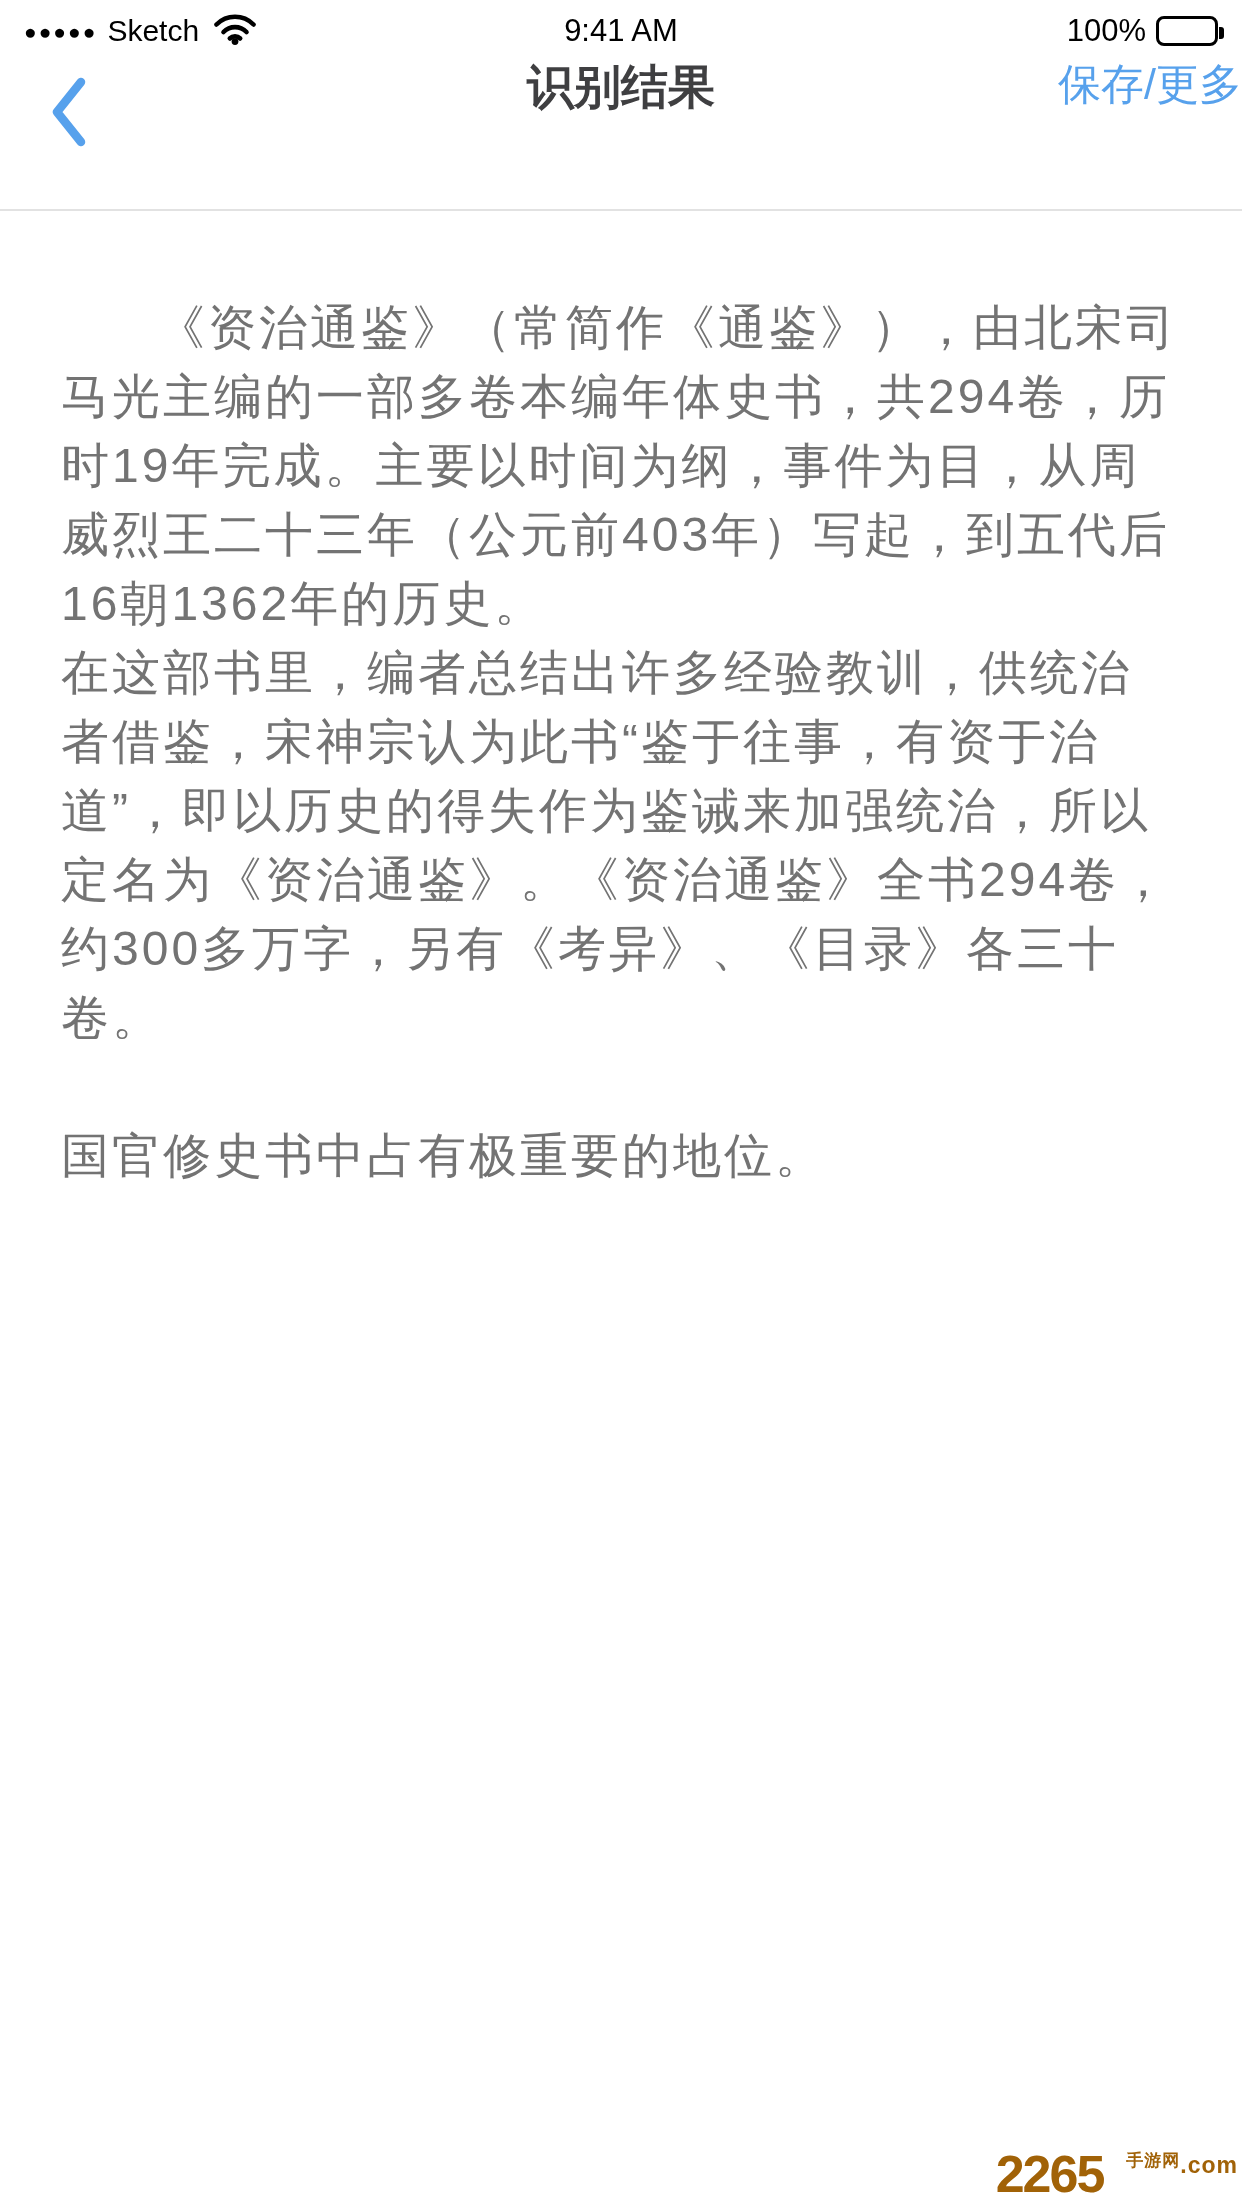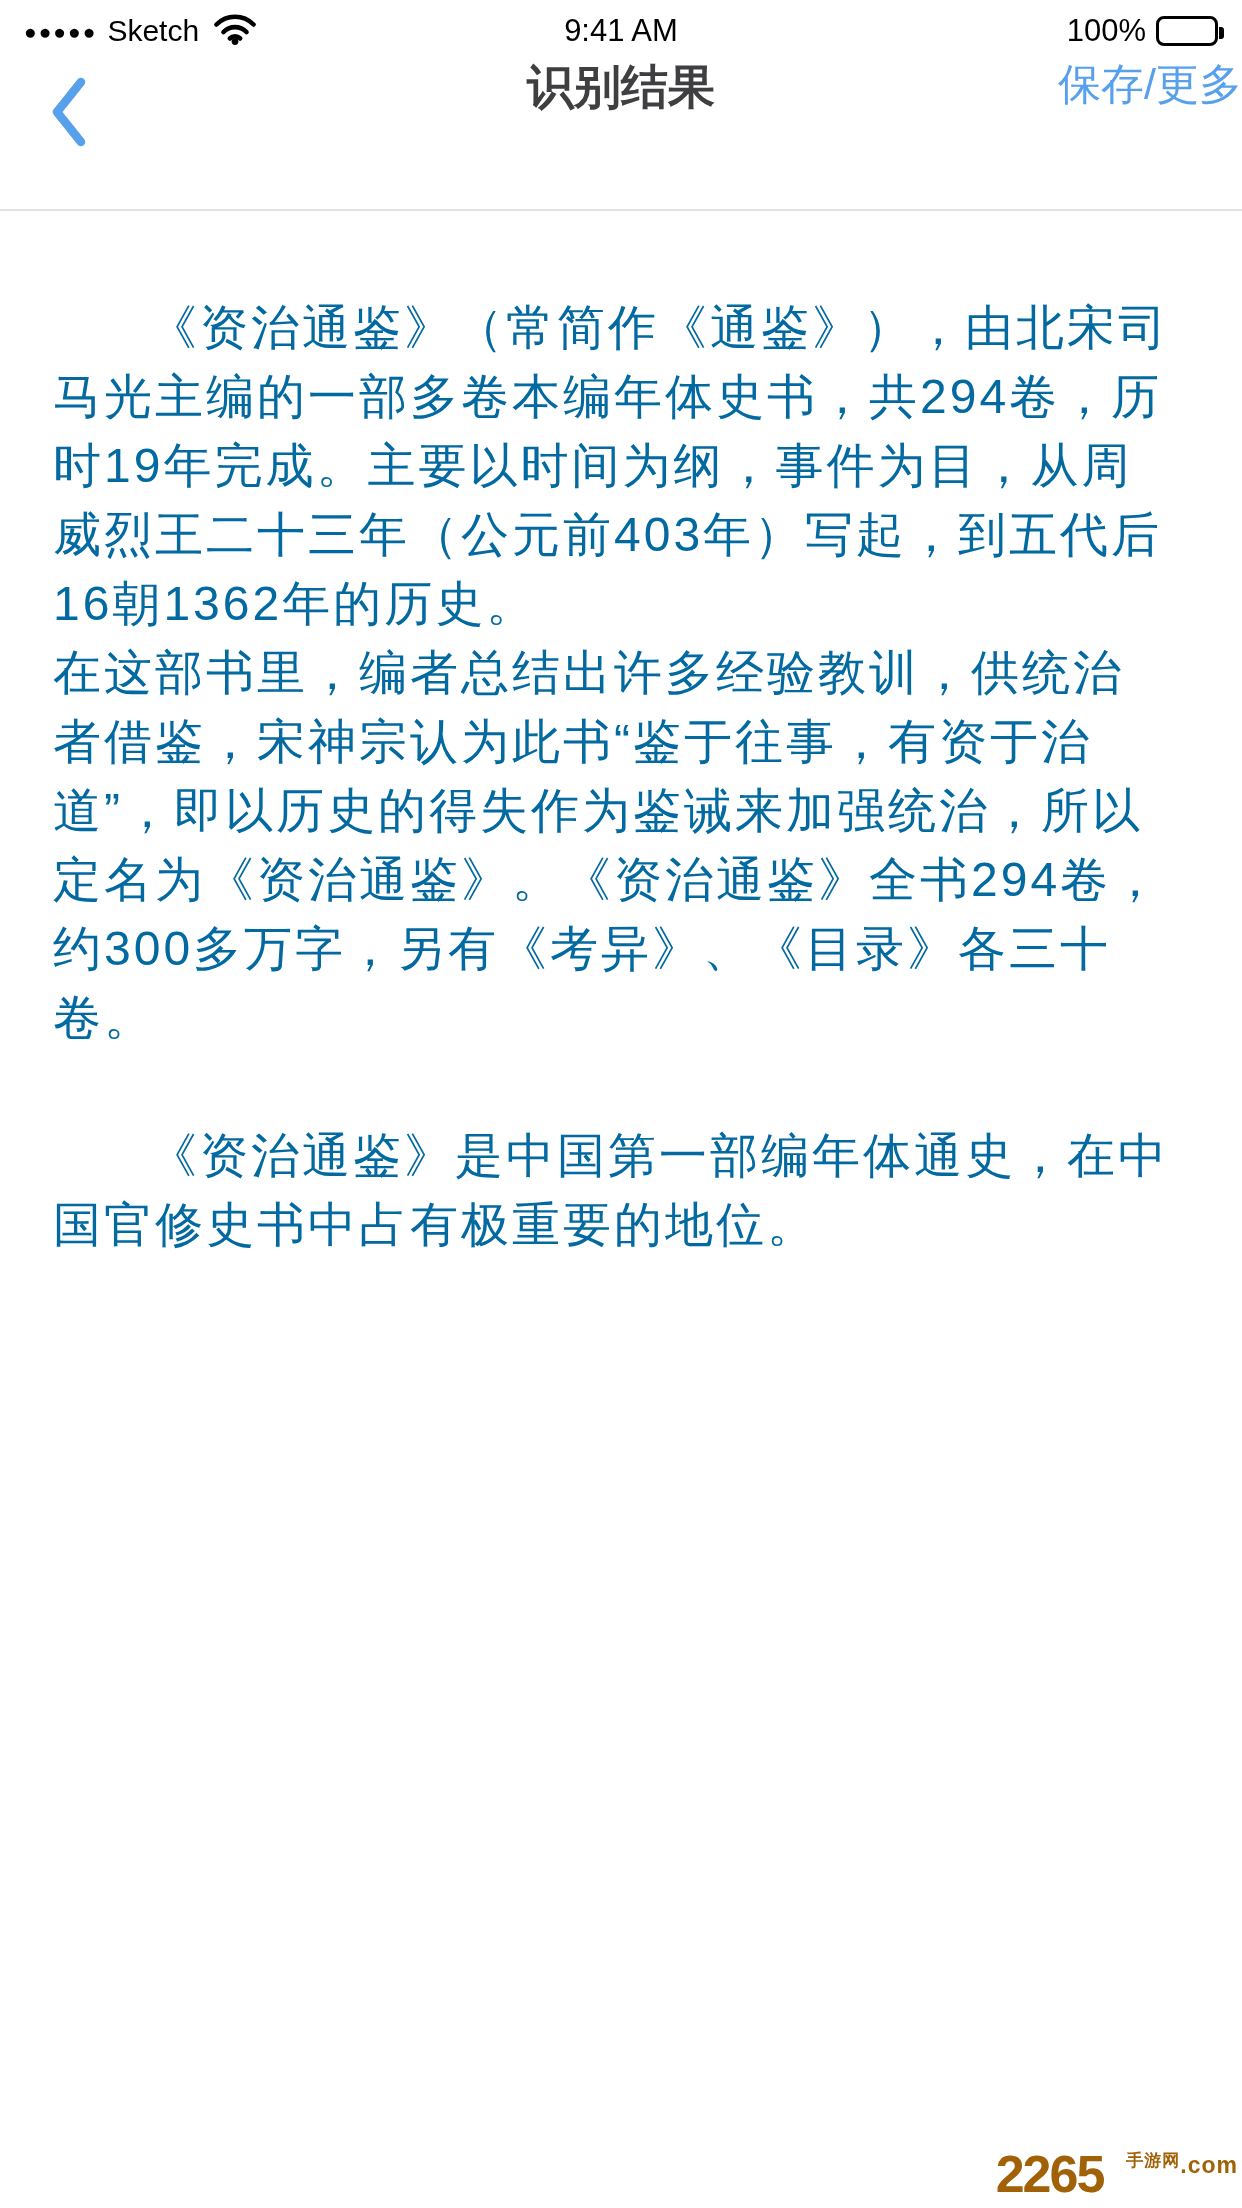--- a/index.html
+++ b/index.html
@@ -59,23 +59,23 @@
   }
   .nav-right {
     margin-left: auto;
     font-size: 43px;
     cursor: pointer;
   }
 
   
   .content {
     position: absolute;
-    top: 213px; left: 4px; right: 0;
+    top: 213px; left: 12px; right: 0;
     padding: 80px 49px 0 49px;
-    color: #0369a1;
+    color: #737373;
   }
   .text-line {
     font-size: 48px;
     line-height: 69px;
     letter-spacing: 3px;
     white-space: nowrap;
     overflow: visible;
   }
   .text-line.indent { text-indent: 2em; }
   .paragraph + .paragraph { margin-top: 69px; }
@@ -140,21 +140,20 @@
         <div class="text-line">威烈王二十三年（公元前403年）写起，到五代后</div>
         <div class="text-line">16朝1362年的历史。</div>
         <div class="text-line">在这部书里，编者总结出许多经验教训，供统治</div>
         <div class="text-line">者借鉴，宋神宗认为此书“鉴于往事，有资于治</div>
         <div class="text-line">道”，即以历史的得失作为鉴诫来加强统治，所以</div>
         <div class="text-line">定名为《资治通鉴》。《资治通鉴》全书294卷，</div>
         <div class="text-line">约300多万字，另有《考异》、《目录》各三十</div>
         <div class="text-line">卷。</div>
       </div>
       <div class="paragraph">
-        <div class="text-line indent">《资治通鉴》是中国第一部编年体通史，在中</div>
         <div class="text-line">国官修史书中占有极重要的地位。</div>
       </div>
     </div>
 
   <div class="watermark">
     <span class="wm-site">2265</span>
     <span class="wm-col">
       <span class="wm-tagline">手游网</span>
       <span class="wm-domain">.com</span>
     </span>

